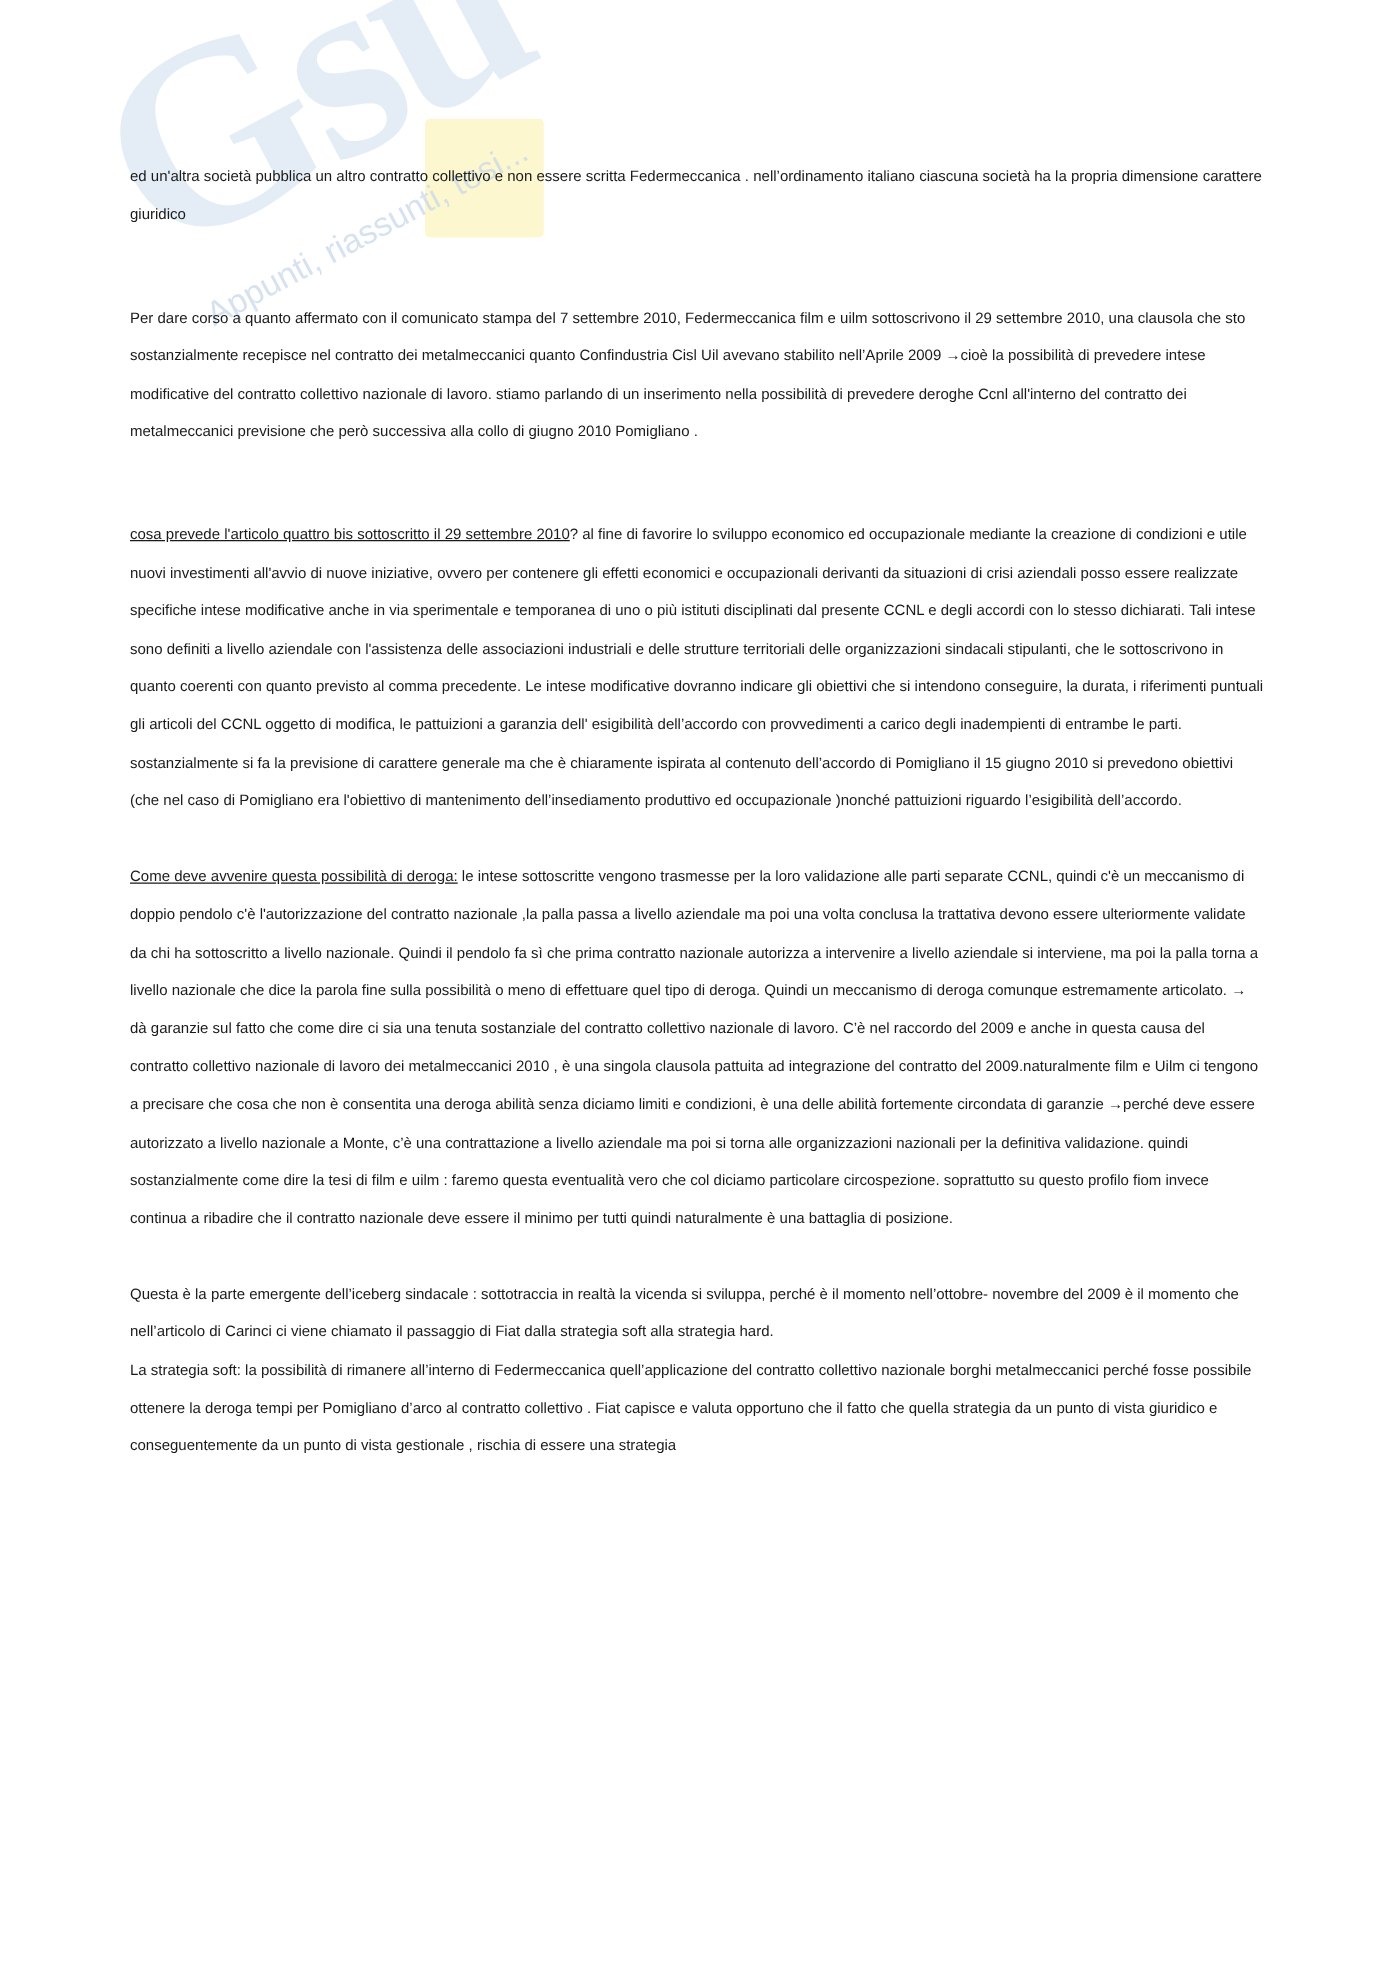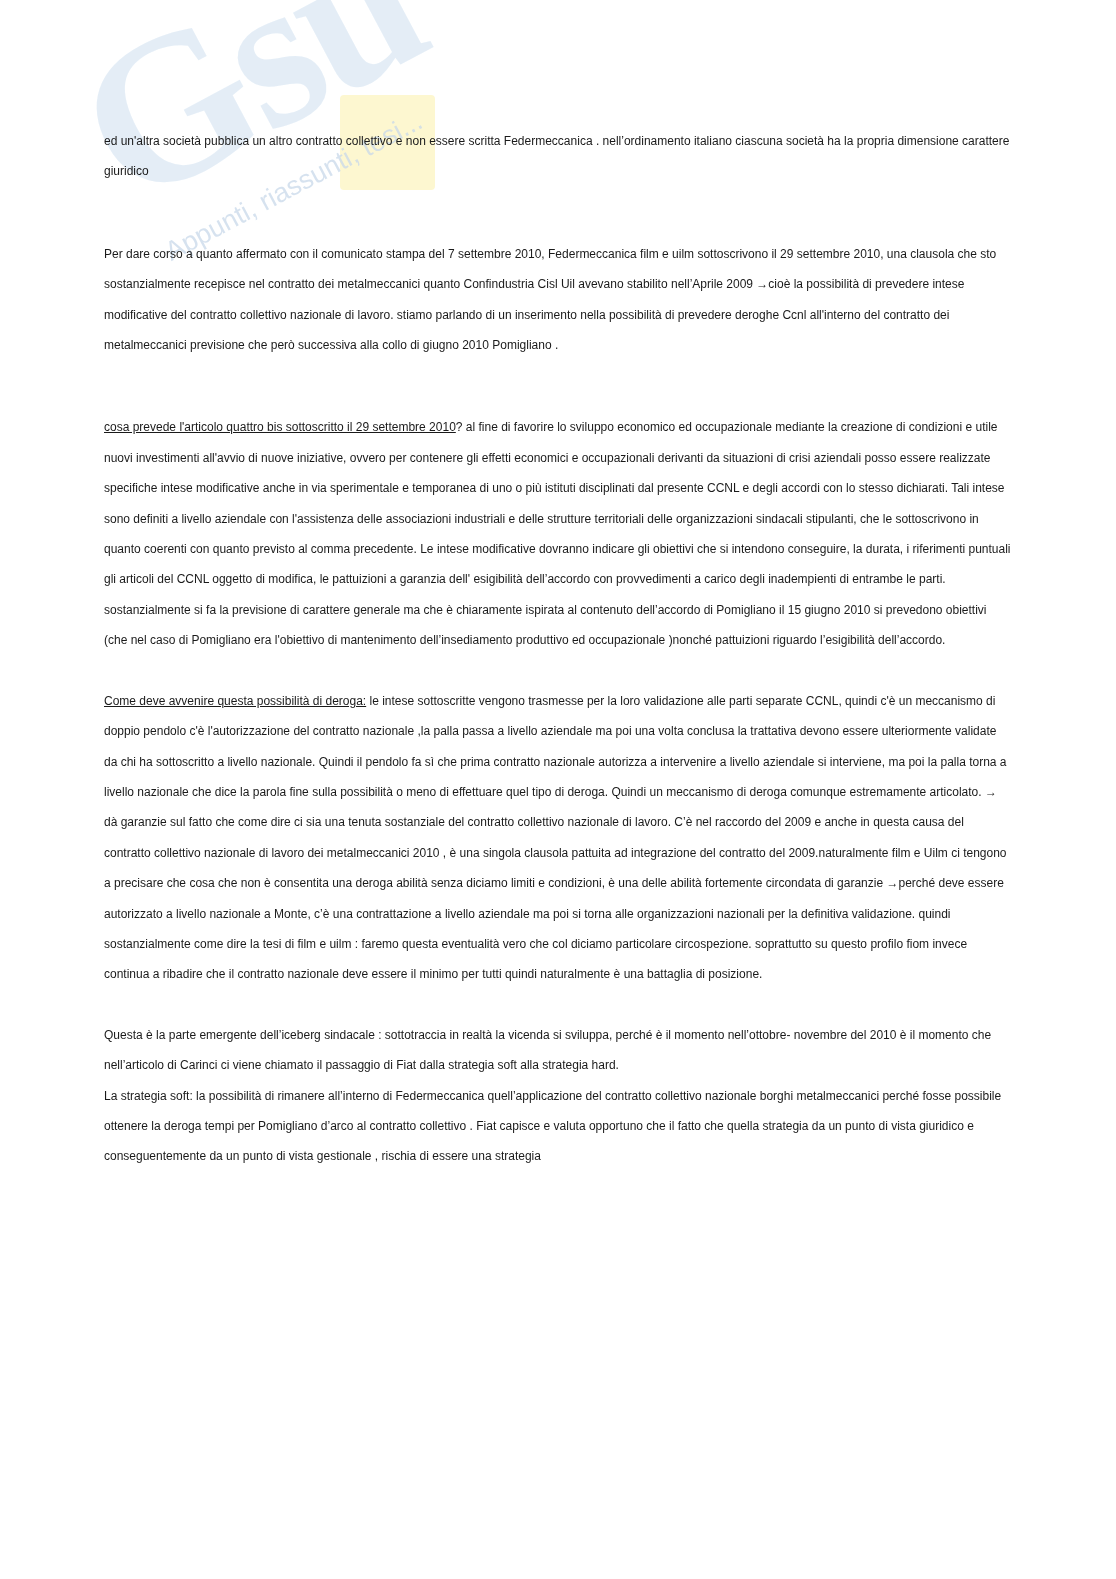--- a/index.html
+++ b/index.html
@@ -110,18 +110,18 @@
     <p><span class="u">cosa prevede l'articolo quattro bis sottoscritto il 29 settembre 2010</span><span>? al fine di favorire lo sviluppo economico ed occupazionale mediante la creazione di condizioni e utile nuovi investimenti all'avvio di nuove iniziative, ovvero per contenere gli effetti economici e occupazionali derivanti da situazioni di crisi aziendali posso essere realizzate specifiche intese modificative anche in via sperimentale e temporanea di uno o più istituti disciplinati dal presente CCNL e degli accordi con lo stesso dichiarati. Tali intese sono definiti a livello aziendale con l'assistenza delle associazioni industriali e delle strutture territoriali delle organizzazioni sindacali stipulanti, che le sottoscrivono in quanto coerenti con quanto previsto al comma precedente. Le intese modificative dovranno indicare gli obiettivi che si intendono conseguire, la durata, i riferimenti puntuali gli articoli del CCNL oggetto di modifica, le  pattuizioni a garanzia dell' esigibilità dell’accordo con provvedimenti a carico degli inadempienti di entrambe le parti.</span></p>
 
     <p>sostanzialmente si fa la previsione di carattere generale ma che è chiaramente ispirata al contenuto dell’accordo di Pomigliano il 15 giugno 2010 si prevedono obiettivi (che nel caso di Pomigliano era l'obiettivo di mantenimento dell’insediamento produttivo ed occupazionale )nonché pattuizioni riguardo l’esigibilità dell’accordo.</p>
 
     <div class="gap-md"></div>
 
     <p><span class="u">Come deve avvenire questa possibilità di deroga:</span><span> le intese sottoscritte vengono trasmesse per la loro validazione alle parti separate CCNL, quindi c'è un meccanismo di </span><span class="b">doppio pendolo</span><span> c'è l'autorizzazione del contratto nazionale ,la palla passa a livello aziendale ma poi una volta conclusa la trattativa devono essere ulteriormente validate da chi ha sottoscritto a livello nazionale. Quindi il pendolo fa sì che prima contratto nazionale autorizza a intervenire a livello aziendale si interviene, ma poi la palla torna a livello nazionale che dice la parola fine sulla possibilità o meno di effettuare quel tipo di deroga. Quindi un meccanismo di deroga comunque estremamente articolato.  → dà garanzie sul fatto che come dire ci sia una tenuta sostanziale del contratto collettivo nazionale di lavoro. C’è nel raccordo del 2009 e anche in questa causa del contratto collettivo nazionale di lavoro dei metalmeccanici 2010 , è una singola clausola pattuita ad integrazione del contratto del 2009.naturalmente film e  Uilm ci tengono a precisare che cosa che non è consentita una deroga abilità senza diciamo limiti e condizioni, è una delle abilità fortemente circondata di garanzie →perché deve essere autorizzato a livello nazionale a Monte, c’è una contrattazione a livello aziendale ma poi si torna alle organizzazioni nazionali per la definitiva validazione. quindi sostanzialmente come dire la tesi di film e uilm : faremo questa eventualità vero che col diciamo particolare circospezione. soprattutto su questo profilo fiom invece continua a ribadire che il contratto nazionale deve essere il minimo per tutti quindi naturalmente è una battaglia di posizione.</span></p>
 
     <div class="gap-md"></div>
 
-    <p>Questa è la parte emergente dell’iceberg sindacale : sottotraccia in realtà la vicenda si sviluppa, perché è il momento nell’ottobre- novembre del 2010 è il momento che nell’articolo di Carinci  ci viene chiamato il passaggio di Fiat dalla strategia soft alla strategia hard.</p>
+    <p>Questa è la parte emergente dell’iceberg sindacale : sottotraccia in realtà la vicenda si sviluppa, perché è il momento nell’ottobre- novembre del 2009 è il momento che nell’articolo di Carinci  ci viene chiamato il passaggio di Fiat dalla strategia soft alla strategia hard.</p>
 
     <p><span class="b">La strategia soft</span><span>: la possibilità di rimanere all’interno di Federmeccanica quell’applicazione del contratto collettivo nazionale borghi metalmeccanici perché fosse possibile ottenere la deroga tempi per Pomigliano d’arco al contratto collettivo . Fiat capisce e valuta opportuno che il fatto che quella strategia da un punto di vista giuridico e conseguentemente da un punto di vista gestionale , rischia di essere una strategia</span></p>
 
   </div>
 </div>
 
 </body></html>

